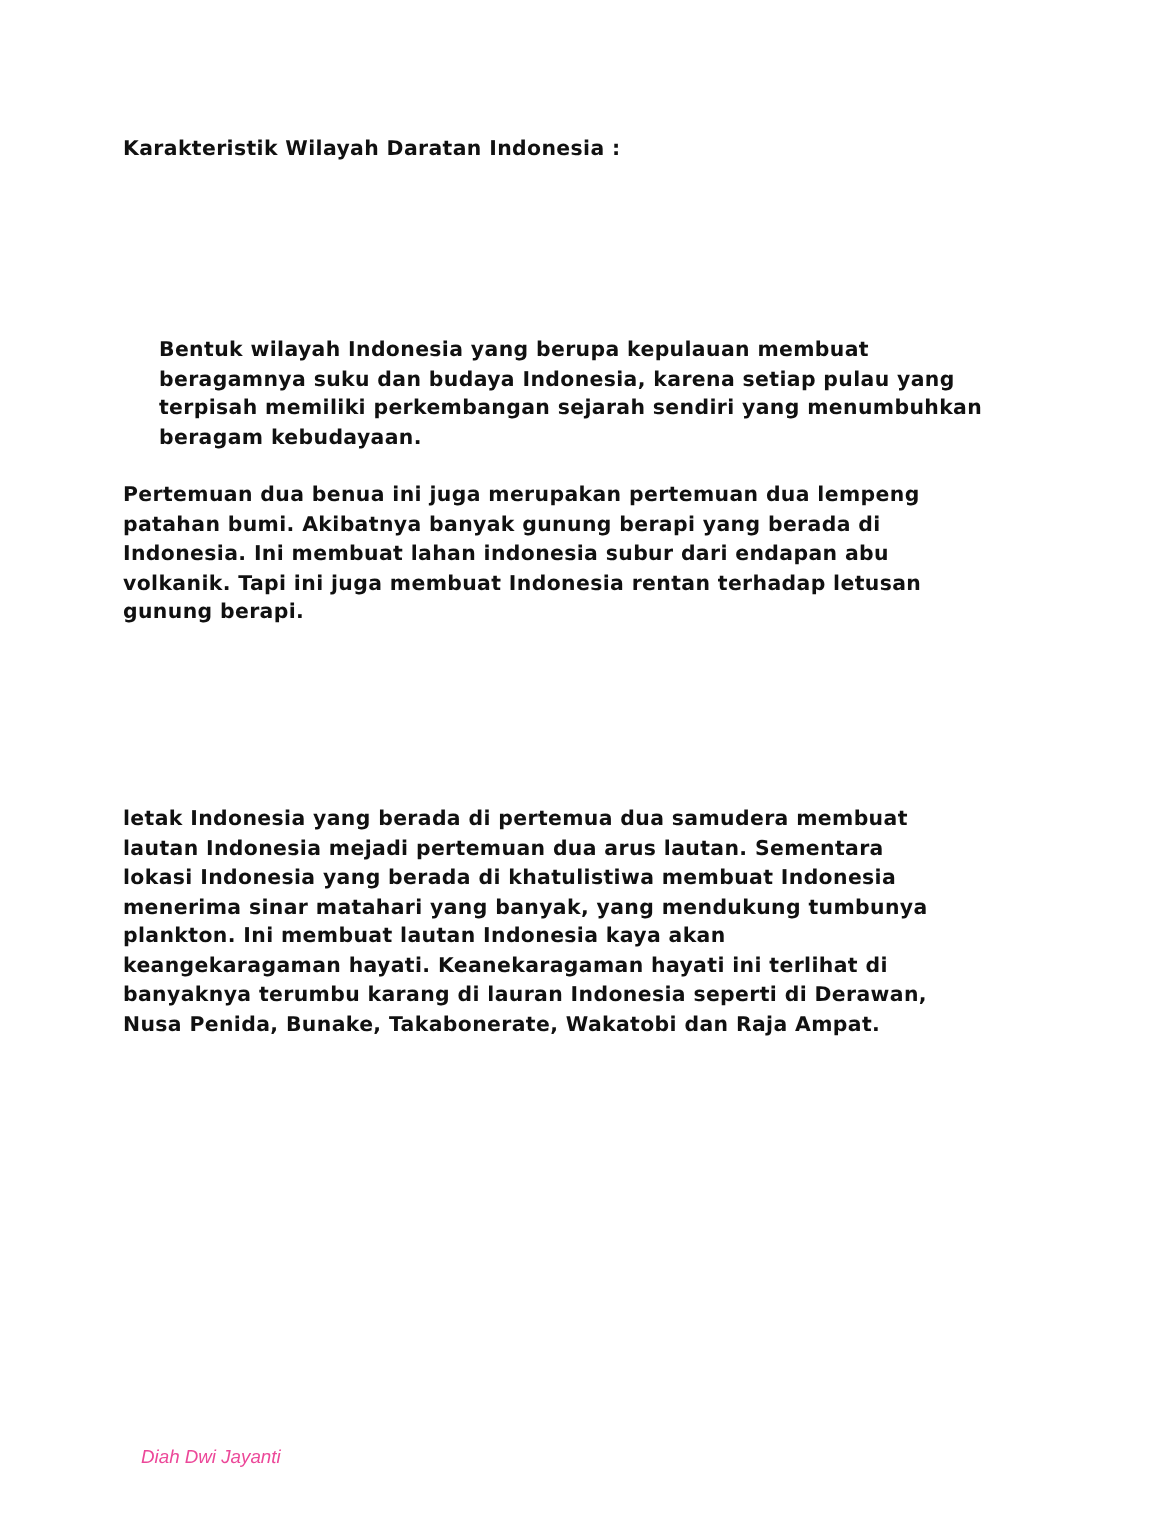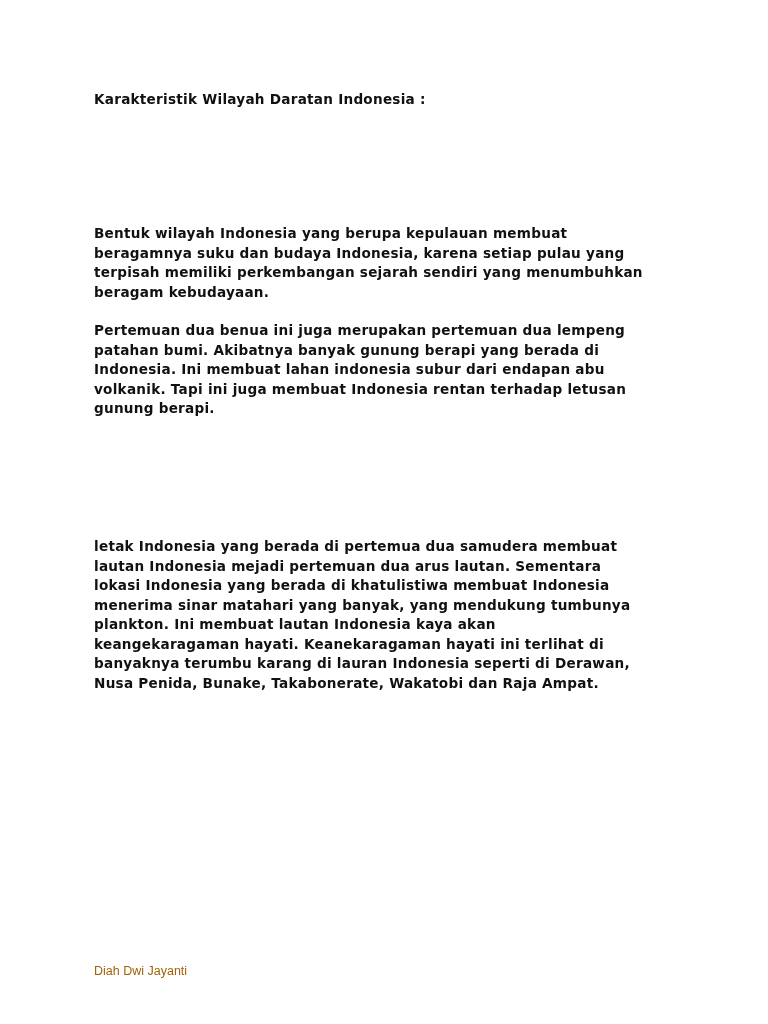--- a/index.html
+++ b/index.html
@@ -1,36 +1,36 @@
 <!DOCTYPE html>
 <html><head>
 <meta charset="utf-8">
 <style>
   html, body { margin:0; padding:0; background:#ffffff; }
   body { width:768px; height:1024px; position:relative; overflow:hidden; }
   .page { position:absolute; left:0; top:0; width:768px; height:1024px; background:#ffffff; }
   .text {
-    position:absolute; left:94px; width:600px;
+    position:absolute; left:82px; width:600px;
     font-family:"DejaVu Sans", sans-serif; font-weight:bold;
     font-size:13.6px; line-height:19.5px; color:#111111;
     letter-spacing:0.25px; white-space:pre-line;
   }
   .heading { font-weight:bold; }
   .footer {
     position:absolute; left:94px; top:964px;
     font-family:"Liberation Sans", sans-serif; font-size:12.5px;
-    color:#a16207; font-weight:normal;
+    color:#ec4899; font-weight:normal;font-style:italic;
   }
 </style>
 </head>
 <body>
 
 <div class="page">
   <div class="text heading" style="top:90px;">Karakteristik Wilayah Daratan Indonesia :</div>
-  <div class="text" style="top:224px;">Bentuk wilayah Indonesia yang berupa kepulauan membuat
+  <div class="text" style="top:224px;margin-left:24px;">Bentuk wilayah Indonesia yang berupa kepulauan membuat
 beragamnya suku dan budaya Indonesia, karena setiap pulau yang
 terpisah memiliki perkembangan sejarah sendiri yang menumbuhkan
 beragam kebudayaan.</div>
   <div class="text" style="top:321px;">Pertemuan dua benua ini juga merupakan pertemuan dua lempeng
 patahan bumi. Akibatnya banyak gunung berapi yang berada di
 Indonesia. Ini membuat lahan indonesia subur dari endapan abu
 volkanik. Tapi ini juga membuat Indonesia rentan terhadap letusan
 gunung berapi.</div>
   <div class="text" style="top:537px;">letak Indonesia yang berada di pertemua dua samudera membuat
 lautan Indonesia mejadi pertemuan dua arus lautan. Sementara

